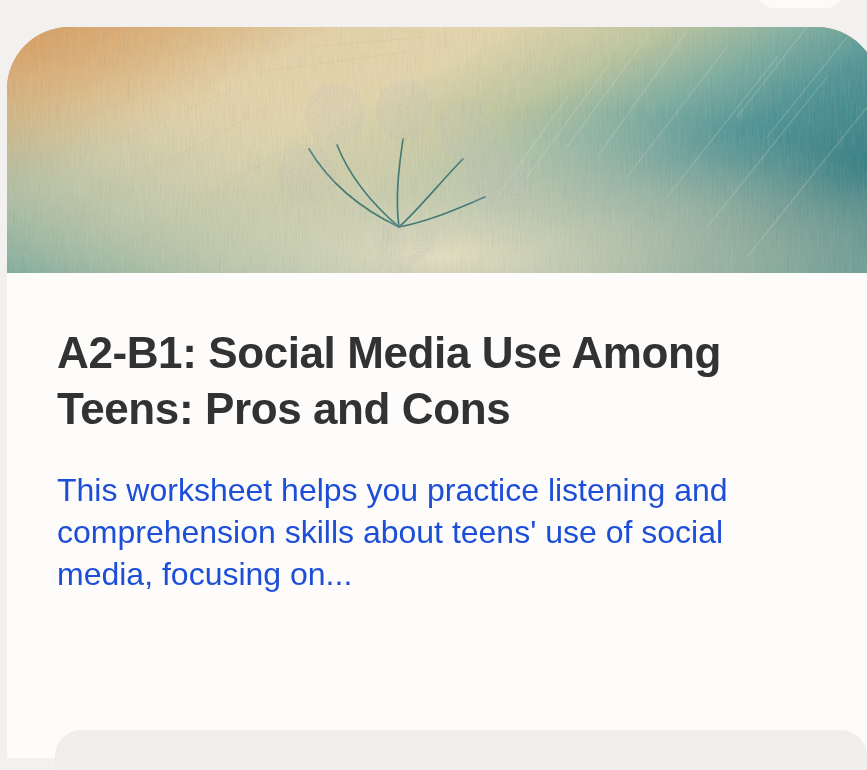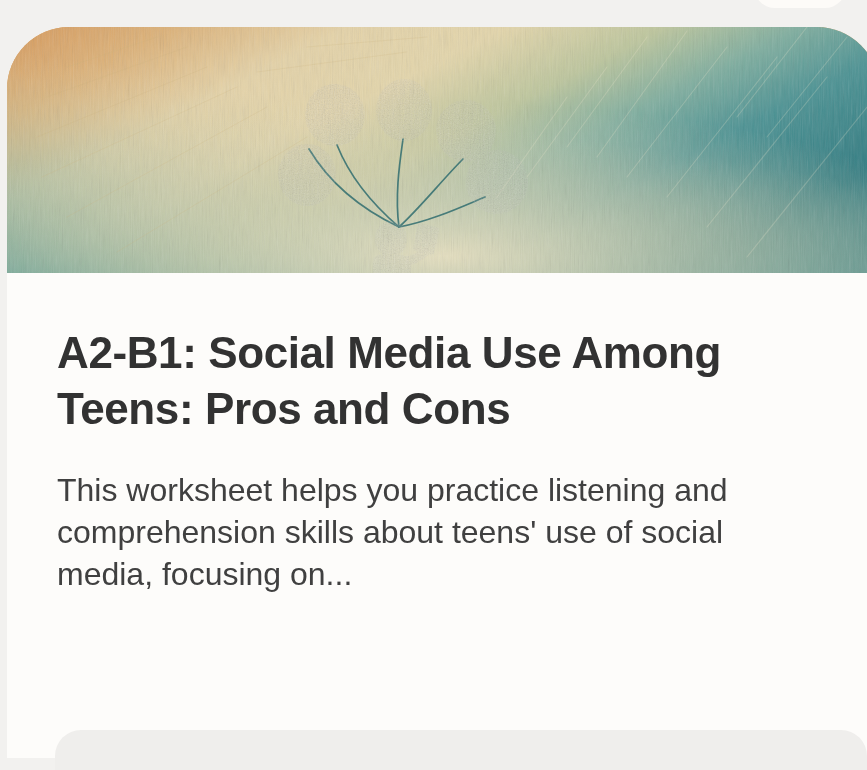--- a/index.html
+++ b/index.html
@@ -75,21 +75,21 @@
     line-height: 1.27;
     color: #323232;
     letter-spacing: -0.4px;
     max-width: 710px;
   }
 
   .card-desc {
     margin-top: 33px;
     font-size: 32px;
     line-height: 1.31;
-    color: #404040;
+    color: #1d4ed8;
     max-width: 756px;
     font-weight: 300;
   }
 
   
   .bottom-action {
     position: absolute;
     left: 55px;
     top: 730px;
     width: 812px;

